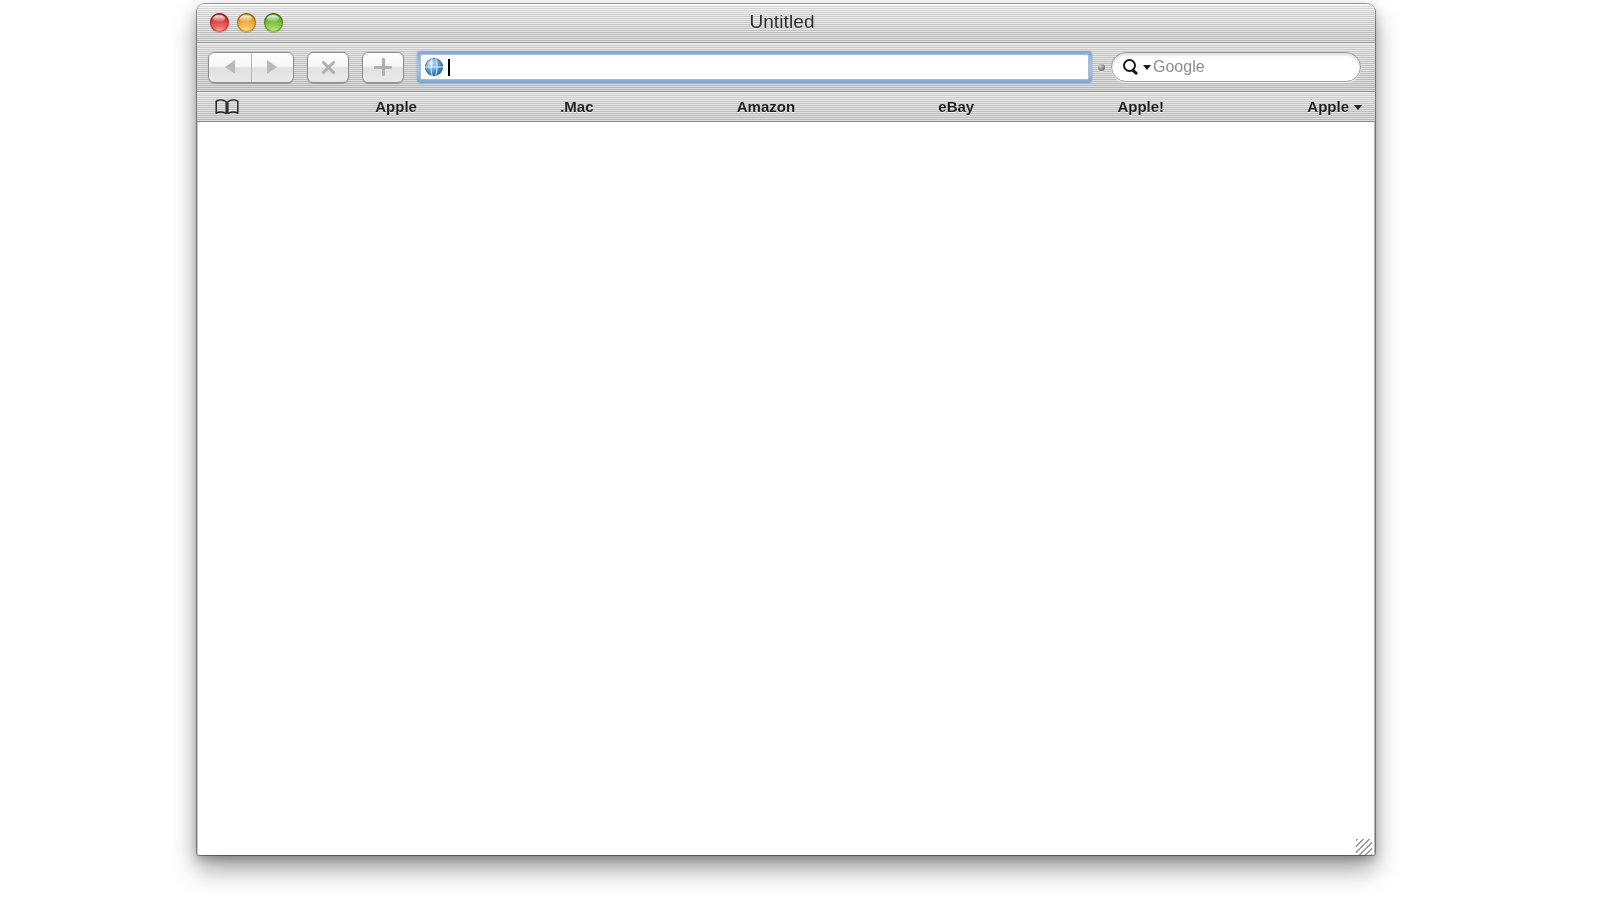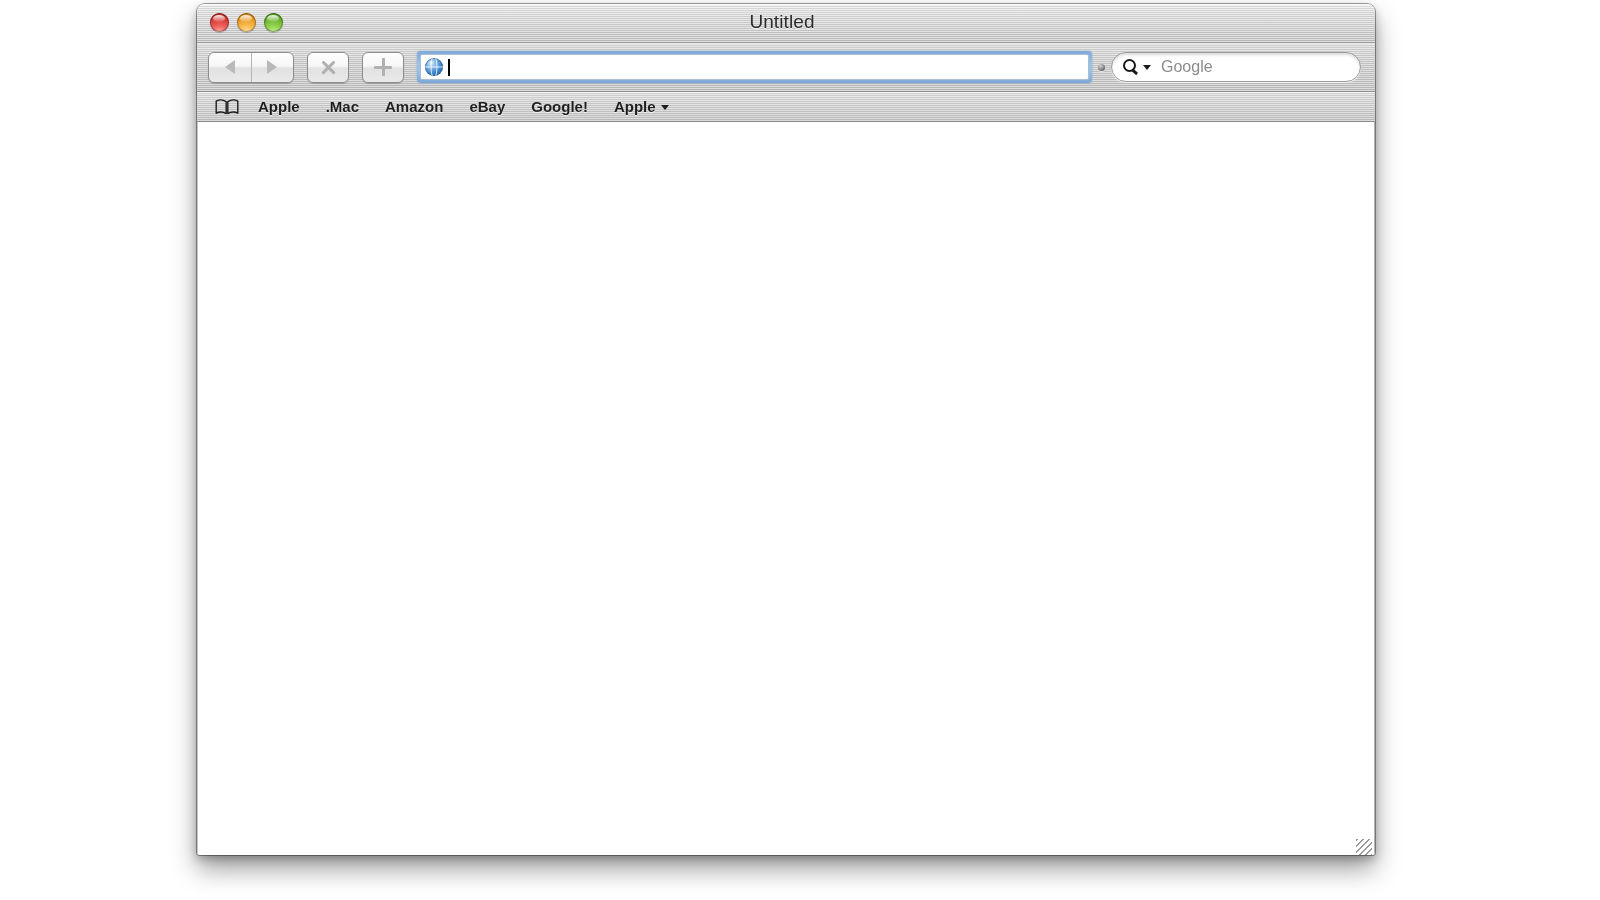--- a/index.html
+++ b/index.html
@@ -316,21 +316,21 @@
   }
   .searchcaret {
     width: 0; height: 0;
     margin-left: 4px;
     border-left: 4.2px solid transparent;
     border-right: 4.2px solid transparent;
     border-top: 5px solid #1a1a1a;
     flex: none;
   }
   .searchtext {
-    margin-left: 10px;
+    margin-left: 2px;
     font-size: 16px;
     color: #8c8c8c;
     font-family: "Liberation Sans", sans-serif;
   }
 
   
   .bookmarks {
     position: relative;
     height: 29px;
     display: flex;
@@ -344,20 +344,21 @@
     background-color: #c7c7c7;
     background-image:
       repeating-linear-gradient(
         0deg,
         rgba(255,255,255,0.45) 0px,
         rgba(255,255,255,0.45) 1px,
         rgba(148,148,148,0.16) 1px,
         rgba(148,148,148,0.16) 2px
       ),
       linear-gradient(to bottom, #dcdcdc 0%, #cccccc 48%, #bfbfbf 100%);
+    justify-content: space-between;
   }
   .bm-item {
     font-size: 15px;
     font-weight: bold;
     color: #1e1e1e;
     text-shadow: 0 1px 0 rgba(255,255,255,0.65);
     padding: 0 13px;
     white-space: nowrap;
     display: flex;
     align-items: center;
@@ -472,21 +473,21 @@
       <span class="bm-item">
         <span>.Mac</span>
       </span>
       <span class="bm-item">
         <span>Amazon</span>
       </span>
       <span class="bm-item">
         <span>eBay</span>
       </span>
       <span class="bm-item">
-        <span>Google!</span>
+        <span>Apple!</span>
       </span>
       <span class="bm-item">
         <span>Apple</span>
         <span class="bm-caret"></span>
       </span>
     </div>
 
     <div class="content">
       <span></span>
       <div class="grip"></div>

